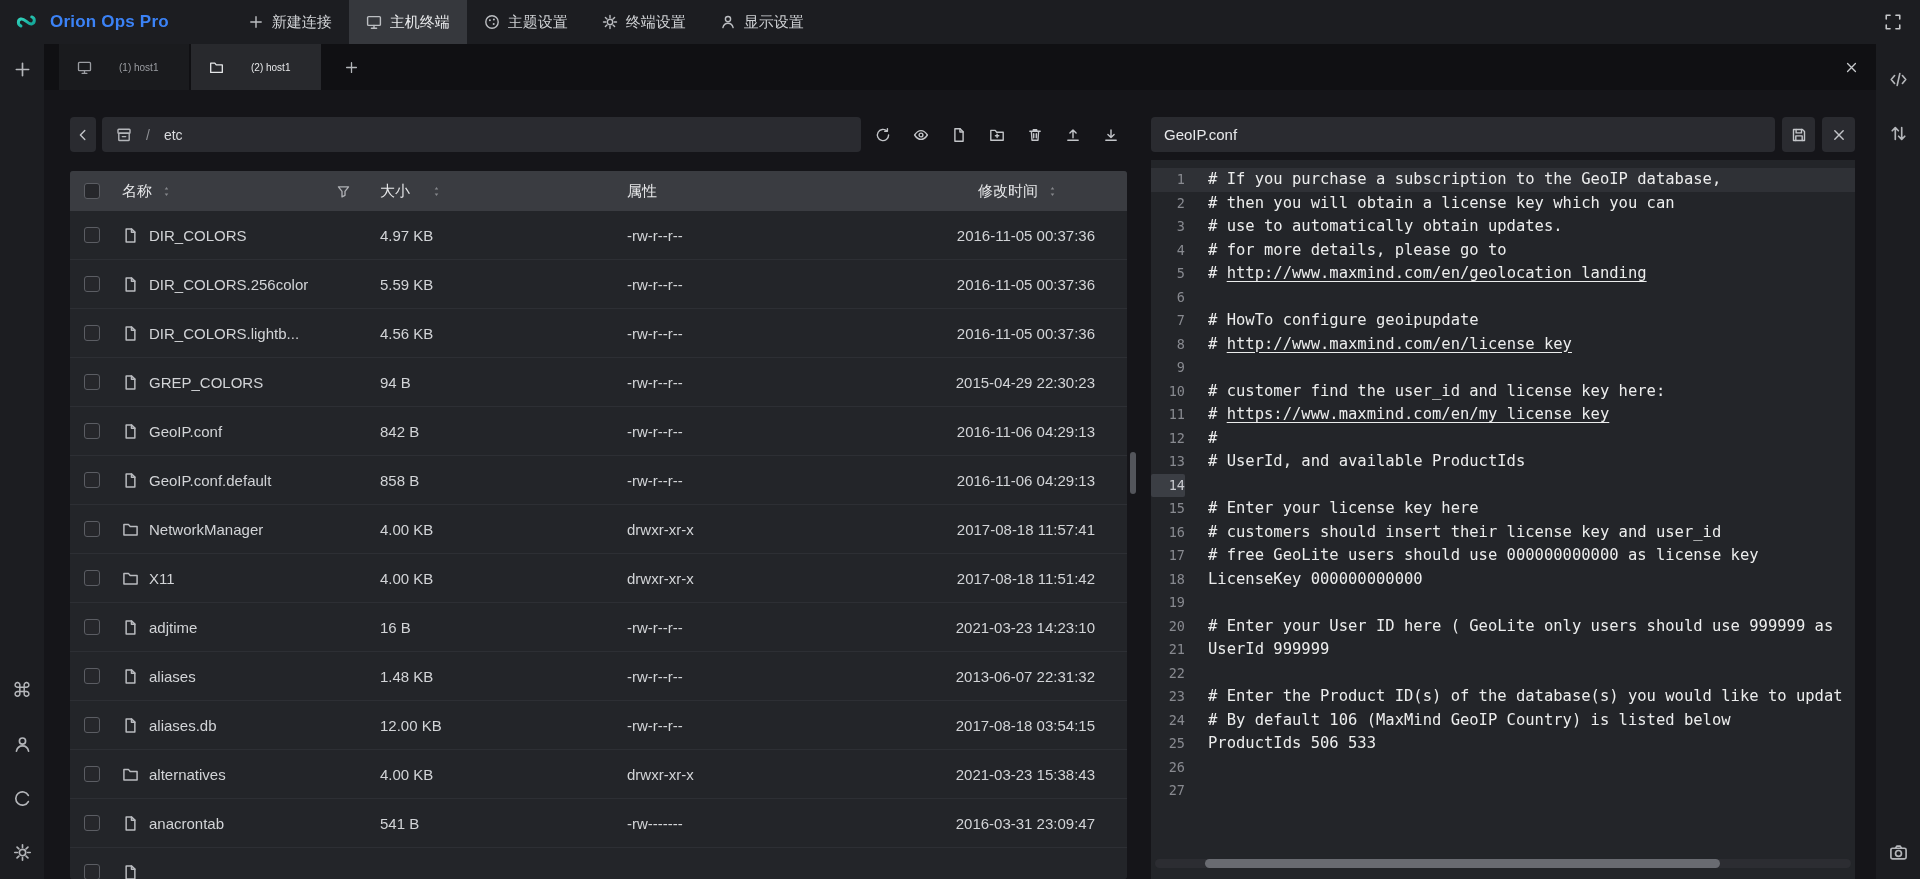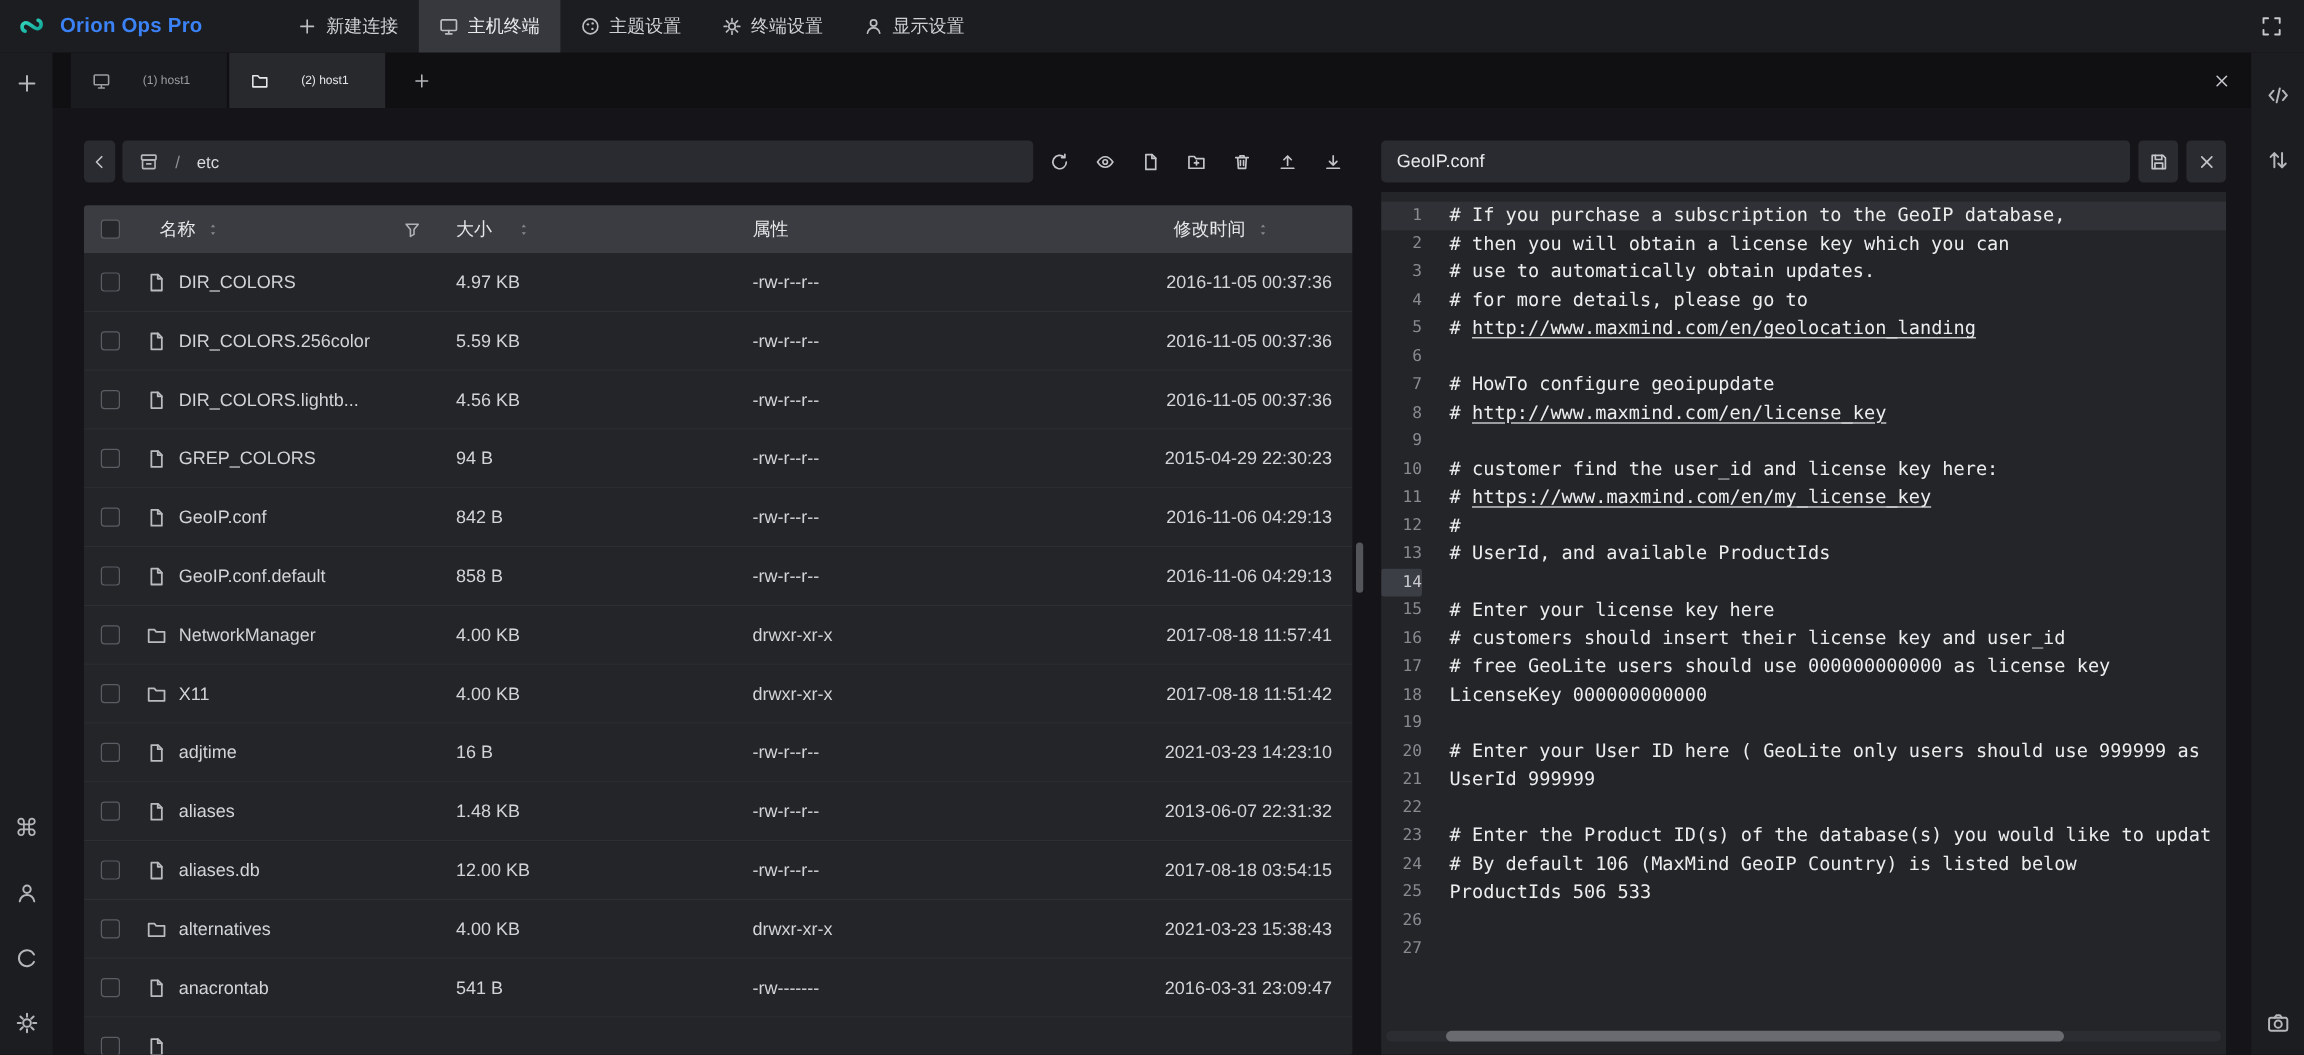--- a/index.html
+++ b/index.html
@@ -61,28 +61,28 @@
   .crumb .seg{color:#d9dadd;font-size:14px;}
   .fm-actions{display:flex;gap:6px;}
   .tool-btn{width:32px;height:35px;display:flex;align-items:center;justify-content:center;color:#c3c5c9;cursor:pointer;}
 
   .fm-table{flex:1;min-height:0;background:#232529;border-radius:3px;overflow:hidden;display:flex;flex-direction:column;}
   .fm-head{height:40px;flex:0 0 40px;background:#3a3c41;display:grid;grid-template-columns:44px 251px 252px 238px 1fr;align-items:center;font-size:15px;color:#e6e7e9;}
   .fm-rows{flex:1;overflow:hidden;}
   .fm-row{height:49px;display:grid;grid-template-columns:44px 251px 252px 238px 1fr;align-items:center;border-bottom:1px solid #2d2f34;font-size:15px;color:#d2d4d7;cursor:pointer;background:#232529;}
   .cell-check{display:flex;justify-content:center;}
   .cb{width:16px;height:16px;border:1.5px solid #5b5d63;border-radius:3px;background:#26272b;cursor:pointer;flex:none;}
-  .head-name{display:flex;align-items:center;gap:8px;padding-left:8px;cursor:pointer;margin-left:11px;}
+  .head-name{display:flex;align-items:center;gap:8px;padding-left:8px;cursor:pointer;}
   .head-size{display:flex;align-items:center;gap:20px;padding-left:15px;cursor:pointer;}
   .head-attr{padding-left:10px;}
   .head-time{display:flex;justify-content:flex-end;align-items:center;gap:8px;padding-right:68px;cursor:pointer;}
   .cell-name{display:flex;align-items:center;gap:10px;padding-left:8px;overflow:hidden;white-space:nowrap;}
   .cell-size{padding-left:15px;}
   .cell-attr{padding-left:10px;}
-  .cell-time{text-align:right;padding-right:17px;}
+  .cell-time{text-align:right;padding-right:32px;}
 
   
   .v-scroll{width:8px;flex:0 0 8px;position:relative;margin-left:2px;}
   .v-thumb{position:absolute;left:1px;top:335px;width:6px;height:42px;border-radius:3px;background:#53555b;}
 
   
   .editor-panel{flex:1;min-width:0;display:flex;flex-direction:column;margin-left:14px;}
   .ed-header{height:35px;flex:0 0 35px;display:flex;gap:7px;margin-bottom:8px;}
   .ed-title{flex:1;background:#2a2b30;border-radius:4px;display:flex;align-items:center;padding:0 13px;font-size:15px;color:#e8e9eb;cursor:text;}
   .ed-btn{width:33px;height:35px;background:#2a2b30;border-radius:4px;display:flex;align-items:center;justify-content:center;color:#c3c5c9;cursor:pointer;}

